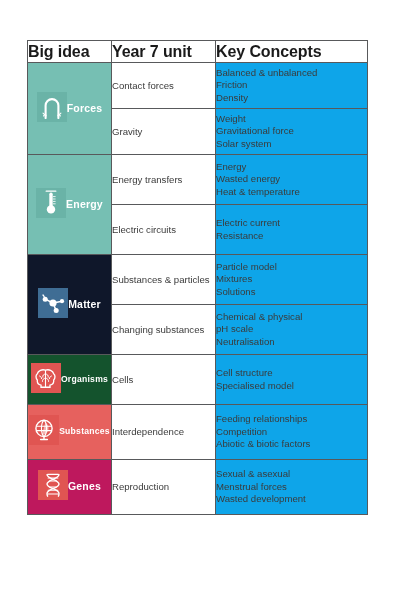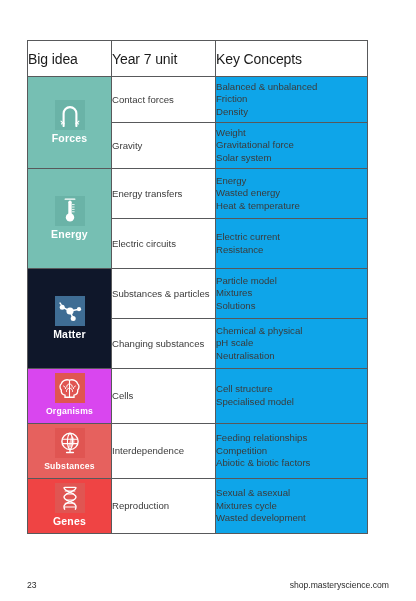--- a/index.html
+++ b/index.html
@@ -46,44 +46,44 @@
     padding: 0;
     vertical-align: middle;
     text-align: left;
   }
   col.c-big   { width: 84px; }
   col.c-unit  { width: 104px; }
   col.c-key   { width: 152px; }
 
   
   thead th {
-    height: 36px;
-    font-size: 14px;
-    font-weight: normal;
+    height: 22px;
+    font-size: 16px;
+    font-weight: bold;
     color: #1a1a1a;
     padding: 0 0 0 7px;
     background: #ffffff;
     letter-spacing: -0.1px;
   }
 
   
   td.big-idea {
     padding: 0;
     border-left: 1px solid #58595b;
     border-right: 1px solid #58595b;
     border-top: none;
     border-bottom: none;
     vertical-align: middle;
   }
   .big-inner {
     position: relative;
     width: 100%;
     height: 100%;
     display: flex;
-    flex-direction: column;
+    flex-direction: row;
     align-items: center;
     justify-content: center;
     padding: 4px 0 6px 0;
   }
   .icon-tile {
     width: 30px; height: 30px;
     display: flex;
     align-items: center;
     justify-content: center;
     margin-bottom: 2px;
@@ -235,21 +235,21 @@
           </tr>
           <tr style="height: 50px;">
             <td class="unit">Changing substances</td>
             <td class="keyc">
               <span class="kline">Chemical &amp; physical</span>
               <span class="kline">pH scale</span>
               <span class="kline">Neutralisation</span>
             </td>
           </tr>
           <tr style="height: 50px;">
-            <td class="big-idea" rowspan="1" style="background: #d946ef;">
+            <td class="big-idea" rowspan="1" style="background: #14532d;">
               <div class="big-inner">
                 <div class="icon-tile" style="background: rgb(224, 85, 82);">
     <svg width="23" height="22" viewBox="0 0 23 22" aria-hidden="true">
       <path d="M11.5 3.2 C8.0 2.0 4.2 3.6 3.3 6.8 C1.6 8.2 1.6 11.4 3.3 12.9
                C3.0 15.6 4.6 17.8 7.0 18.2 L7.0 20.2 L16.0 20.2 L16.0 18.2
                C18.4 17.8 20.0 15.6 19.7 12.9 C21.4 11.4 21.4 8.2 19.7 6.8
                C18.8 3.6 15.0 2.0 11.5 3.2 Z" fill="none" stroke="#ffffff" stroke-width="1.35"></path>
       <path d="M11.5 3.2 L11.5 20.2" stroke="#ffffff" stroke-width="1.1" fill="none"></path>
       <path d="M11.5 7.0 C9.4 7.0 8.4 8.6 8.8 10.2 M11.5 11.2 C9.6 11.2 8.2 12.6 8.4 14.4
                M11.5 7.0 C13.6 7.0 14.6 8.6 14.2 10.2 M11.5 11.2 C13.4 11.2 14.8 12.6 14.6 14.4
@@ -281,44 +281,40 @@
               </div>
             </td>
             <td class="unit">Interdependence</td>
             <td class="keyc">
               <span class="kline">Feeding relationships</span>
               <span class="kline">Competition</span>
               <span class="kline">Abiotic &amp; biotic factors</span>
             </td>
           </tr>
           <tr style="height: 55px;">
-            <td class="big-idea" rowspan="1" style="background: #ef4444;">
+            <td class="big-idea" rowspan="1" style="background: #be185d;">
               <div class="big-inner">
                 <div class="icon-tile" style="background: rgb(224, 85, 82);">
     <svg width="20" height="25" viewBox="0 0 20 25" aria-hidden="true">
       <path d="M4.0 1.6 C4.0 6.0 16.0 6.6 16.0 11.0 C16.0 15.4 4.0 16.0 4.0 20.4
                C4.0 22.2 4.6 23.2 4.6 23.2" fill="none" stroke="#ffffff" stroke-width="1.4" stroke-linecap="round"></path>
       <path d="M16.0 1.6 C16.0 6.0 4.0 6.6 4.0 11.0 C4.0 15.4 16.0 16.0 16.0 20.4
                C16.0 22.2 15.4 23.2 15.4 23.2" fill="none" stroke="#ffffff" stroke-width="1.4" stroke-linecap="round"></path>
       <path d="M4.6 1.4 L15.4 1.4 M5.2 5.0 L14.8 5.0 M6.6 8.0 L13.4 8.0
                M6.6 14.0 L13.4 14.0 M5.2 17.2 L14.8 17.2 M4.6 21.0 L15.4 21.0" fill="none" stroke="#ffffff" stroke-width="1.15" stroke-linecap="round"></path>
     </svg>
                 </div>
                 <div class="big-label">Genes</div>
               </div>
             </td>
             <td class="unit">Reproduction</td>
             <td class="keyc">
               <span class="kline">Sexual &amp; asexual</span>
-              <span class="kline">Mixtures cycle</span>
+              <span class="kline">Menstrual forces</span>
               <span class="kline">Wasted development</span>
             </td>
           </tr>
         </tbody>
     </table>
   </div>
 
-  <div class="footer">
-    <div class="pno">23</div>
-    <div class="site">shop.masteryscience.com</div>
-  </div>
 
 </div>
 
 </body></html>

